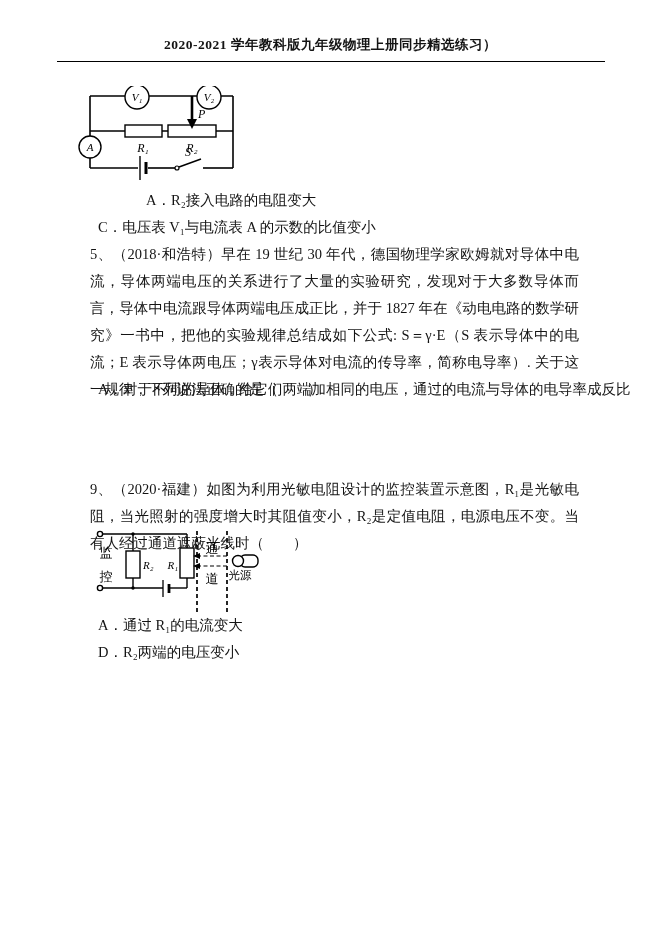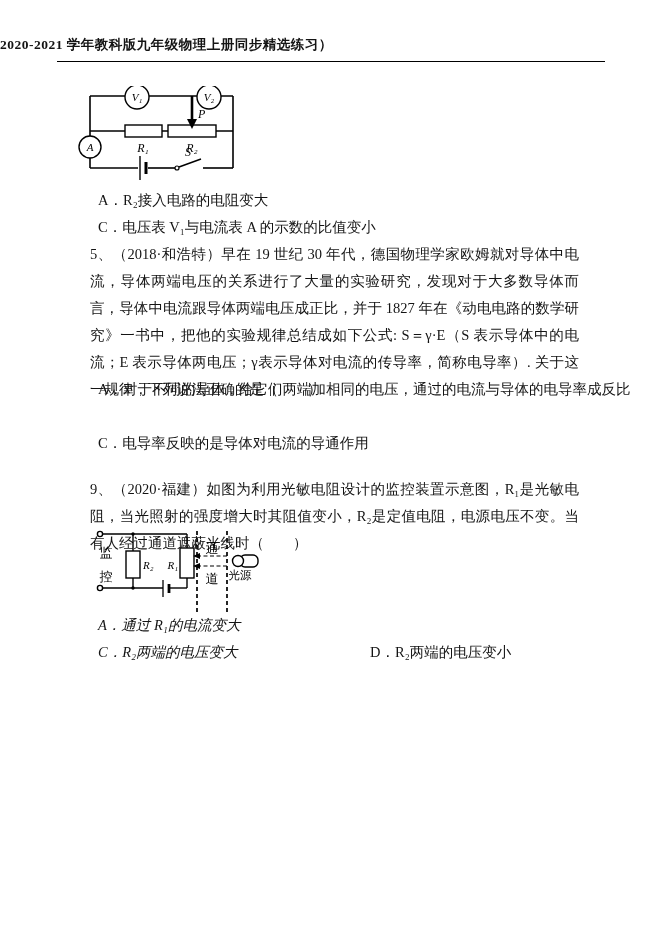--- a/index.html
+++ b/index.html
@@ -7,42 +7,43 @@
     position:relative;
     width:661px;height:935px;
     background:#ffffff;
     font-family:"Liberation Serif","DejaVu Serif",serif;
     color:#141414;
     overflow:hidden;
   }
   .abs{position:absolute;}
   .header-title{
     top:36px;left:0;width:661px;
+    text-align:center;
     font-size:13.5px;font-weight:bold;
     letter-spacing:0.5px;
   }
   .header-rule{
     top:61px;left:57px;width:548px;
     border-top:1.6px solid #000;
   }
   .bodytext{
     font-size:14.5px;
     line-height:27px;
   }
   .stem{
     left:90px;width:489px;
     text-align:justify;
   }
   .optrow{
     left:98px;display:flex;
     white-space:nowrap;
   }
-  .q4a{width:232px;}
+  .q4a{width:232px;margin-left:48px;}
   .q4c{width:227px;}
-  .q6a{width:272px;font-style:italic;}
+  .q6a{width:272px;}
   .optline{left:98px;white-space:nowrap;}
   svg text{font-family:"Liberation Serif","DejaVu Serif",serif;}
   .lbl-it{font-style:italic;font-size:11px;}
   .lbl-it12{font-style:italic;font-size:12px;}
   .lbl-cn{font-size:13px;}
   .lbl-cn-sm{font-size:11.5px;}
   .wire{stroke:#000;stroke-width:1.4;fill:none;}
   .wire2{stroke:#000;stroke-width:1.6;fill:none;}
   .comp{fill:#fff;stroke:#000;stroke-width:1.4;}
   .dashline{stroke:#000;stroke-width:1.7;stroke-dasharray:4 3;fill:none;}
@@ -104,21 +105,20 @@
 
   <div class="abs optrow bodytext" style="top:187px">
     <span class="q4a">A．R₂接入电路的电阻变大</span>
   </div>
   <div class="abs optrow bodytext" style="top:214px">
     <span class="q4c">C．电压表 V₁与电流表 A 的示数的比值变小</span>
   </div>
 
   <div class="abs stem bodytext" style="top:241px">5、（2018·和浩特）早在 19 世纪 30 年代，德国物理学家欧姆就对导体中电流，导体两端电压的关系进行了大量的实验研究，发现对于大多数导体而言，导体中电流跟导体两端电压成正比，并于 1827 年在《动电电路的数学研究》一书中，把他的实验规律总结成如下公式: S＝γ·E（S 表示导体中的电流；E 表示导体两电压；γ表示导体对电流的传导率，简称电导率）. 关于这一规律，下列说法正确的是（　　）</div>
   <div class="abs optline bodytext" style="top:376px">A．对于不同的导体，给它们两端加相同的电压，通过的电流与导体的电导率成反比</div>
-  <div class="abs optline bodytext" style="top:430px">C．电导率反映的是导体对电流的导通作用</div>
 
   <div class="abs stem bodytext" style="top:476px">9、（2020·福建）如图为利用光敏电阻设计的监控装置示意图，R₁是光敏电阻，当光照射的强度增大时其阻值变小，R₂是定值电阻，电源电压不变。当有人经过通道遮蔽光线时（　　）</div>
 
   <svg class="abs" style="left:90px;top:528px;" width="175" height="92" viewBox="0 0 175 92">
     <g>
       <line class="wire" x1="12.5" y1="6" x2="97" y2="6"></line>
       <line class="wire" x1="12.5" y1="60" x2="73" y2="60"></line>
       <line class="wire" x1="79" y1="60" x2="97" y2="60"></line>
       <line class="wire" x1="43" y1="6" x2="43" y2="23"></line>
       <line class="wire" x1="43" y1="50" x2="43" y2="60"></line>
@@ -161,18 +161,17 @@
       <rect class="comp" x="150" y="27" width="18" height="12" rx="5"></rect>
       <circle class="comp" cx="148" cy="33" r="5.5"></circle>
       <text class="lbl-cn-sm" x="150" y="51" text-anchor="middle">光源</text>
     </g>
   </svg>
 
   <div class="abs optrow bodytext" style="top:612px">
     <span class="q6a">A．通过 R₁的电流变大</span>
   </div>
   <div class="abs optrow bodytext" style="top:639px">
-    <span class="q6a">C．R₂两端的电压变大</span>
     <span>D．R₂两端的电压变小</span>
   </div>
 
 
 </div>
 
 </body></html>

